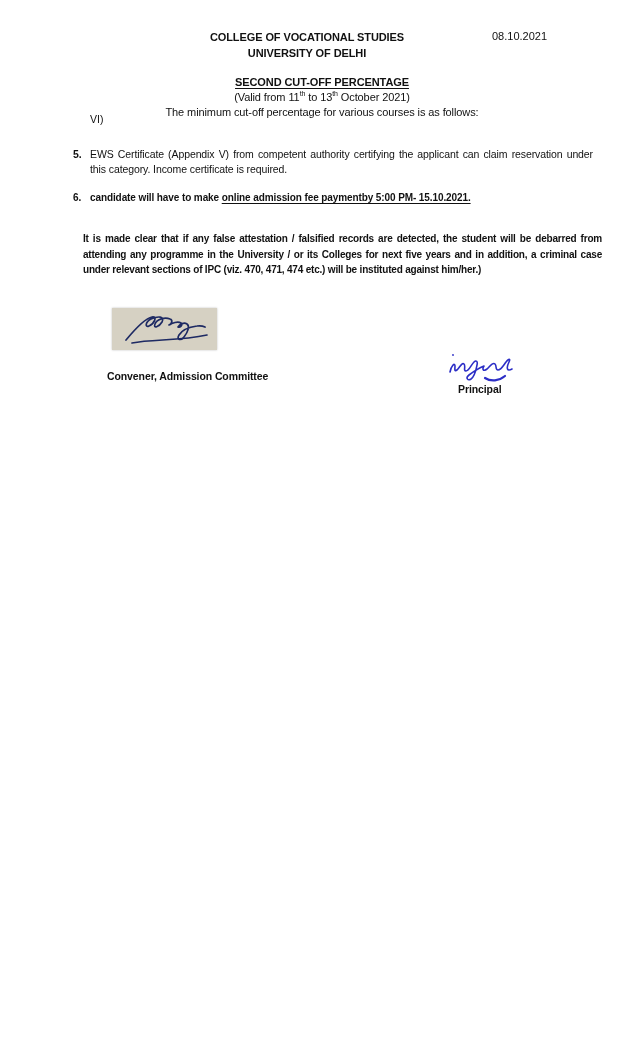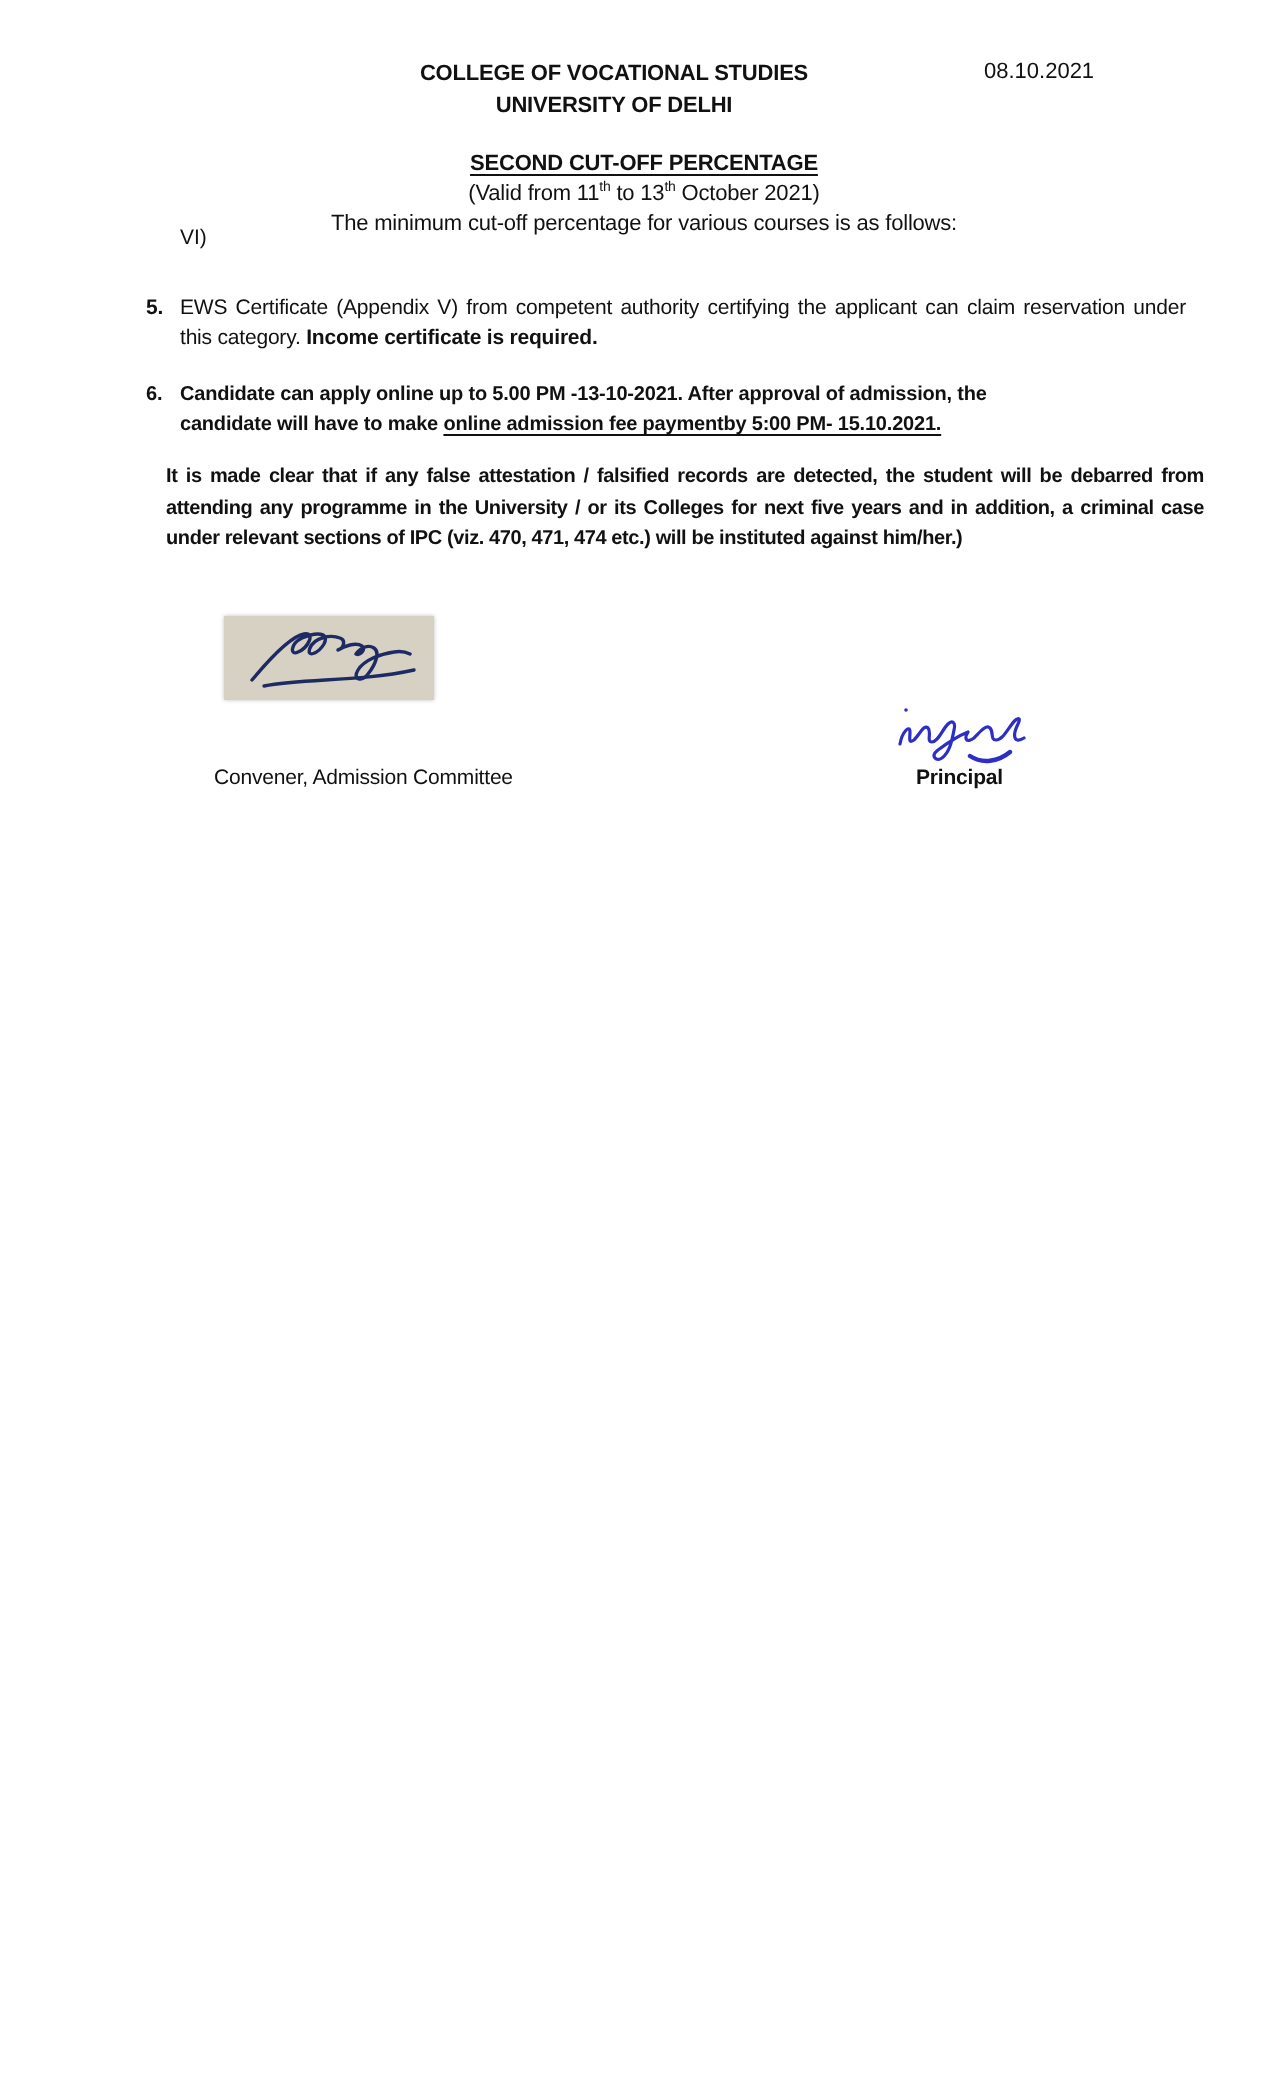--- a/index.html
+++ b/index.html
@@ -80,21 +80,21 @@
   .item5 .item-text {
     flex: 1;
     text-align: justify;
   }
   .item6 { top: 190px; width: 545px; font-size: 10px; }
   .item6 .item-text {
     flex: 1;
     font-weight: bold;
   }
   .item6 .line { white-space: nowrap; }
-  .bold { font-weight: bold; }
+  .bold { font-weight: normal; }
   .underline { text-decoration: underline; text-underline-offset: 2px; text-align: right; }
   
   .warning {
     position: absolute;
     top: 231px;
     left: 73px;
     width: 519px;
     font-size: 10px;
     line-height: 15.5px;
     font-weight: bold;
@@ -116,23 +116,23 @@
     position: absolute;
     left: 445px;
     top: 348px;
     width: 74px;
     height: 36px;
   }
   .sig-left svg, .sig-right svg { display: block; width: 100%; height: 100%; }
   .label-convener {
     position: absolute;
     left: 107px;
-    top: 383px;
-    font-size: 10.5px;
-    font-weight: normal;
+    top: 370px;
+    font-size: 10.5px;
+    font-weight: bold;
     letter-spacing: -0.1px;
   }
   .label-principal {
     position: absolute;
     left: 458px;
     top: 383px;
     font-size: 10.5px;
     font-weight: bold;
     letter-spacing: -0.1px;
   }
@@ -167,21 +167,20 @@
   <div class="section-marker">VI)</div>
 
   <div class="list-item item5">
     <span class="num">5.</span>
     <div class="item-text"><span>EWS Certificate (Appendix V) from competent authority certifying the applicant can claim reservation under this category. </span><span class="bold">Income certificate is required.</span></div>
   </div>
 
   <div class="list-item item6">
     <span class="num">6.</span>
     <div class="item-text">
-      <div class="line">Candidate can apply online up to 5.00 PM -13-10-2021. After approval of admission, the</div>
       <div class="line"><span>candidate will have to make </span><span class="underline">online admission fee paymentby 5:00 PM- 15.10.2021.</span></div>
     </div>
   </div>
 
   <div class="warning">It is made clear that if any false attestation / falsified records are detected, the student will be debarred from attending any programme in the University / or its Colleges for next five years and in addition, a criminal case under relevant sections of IPC (viz. 470, 471, 474 etc.) will be instituted against him/her.)</div>
 
   <div class="sig-left">
     <svg viewBox="0 0 105 42" xmlns="http://www.w3.org/2000/svg">
       <g fill="none" stroke="var(--signature-left-ink, #1e2a63)" stroke-width="1.7" stroke-linecap="round" stroke-linejoin="round">
         <path d="M14,32 C24,20 34,10 40,9 C46,8 42,16 37,18 C33,20 33,14 39,11 C46,8 53,8 50,14 C47,19 41,21 43,16 C45,11 53,9 58,11 C61,12 60,16 57,17 C60,15 66,13 69,15 C71,17 68,20 66,19 C68,16 72,14 75,16 C78,18 76,24 72,29 C69,33 64,32 67,27 C70,22 78,19 85,18 C88,17.5 91,18 93,19"></path>

